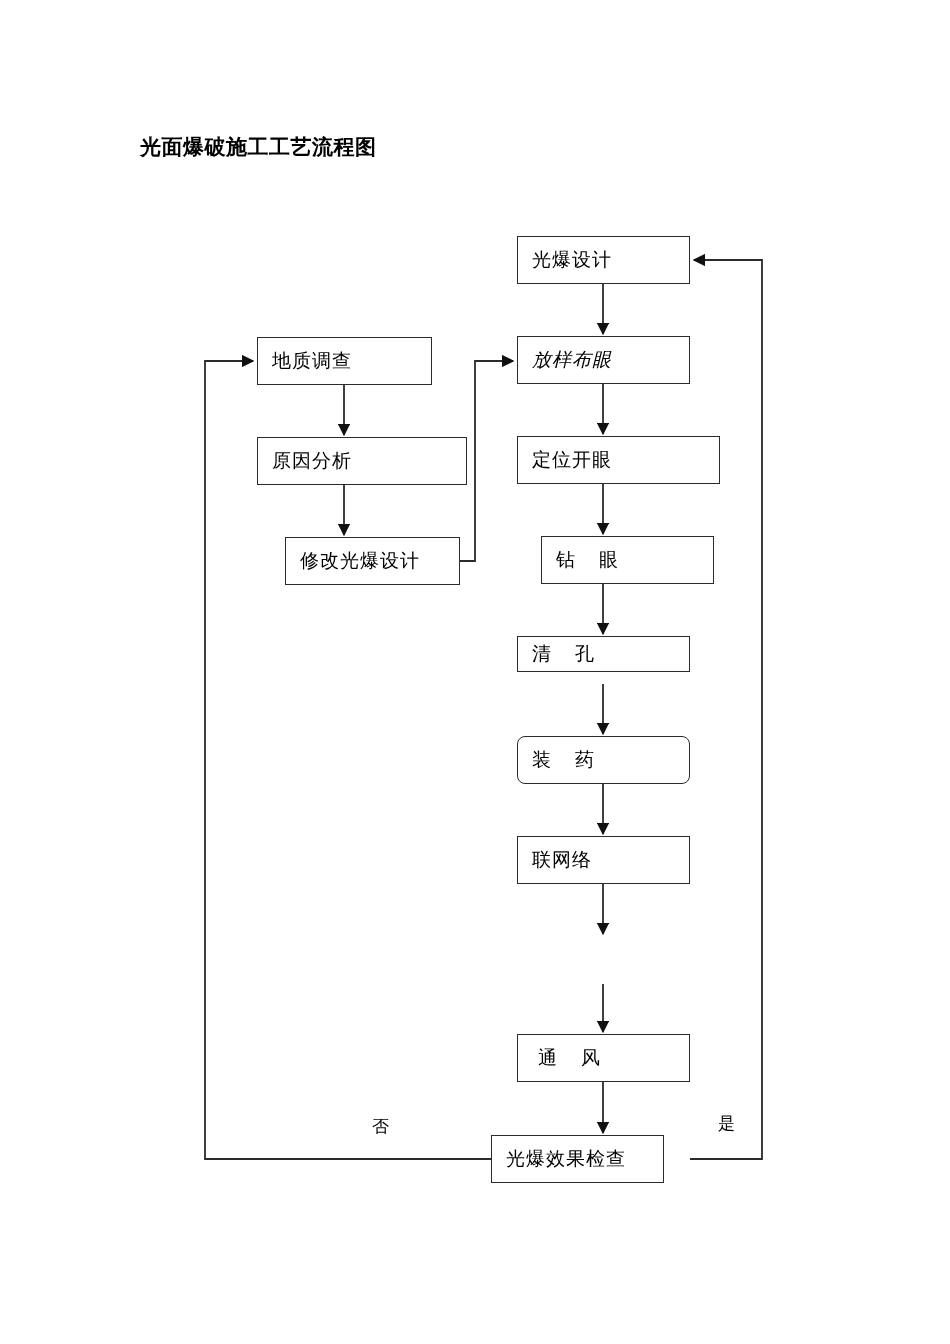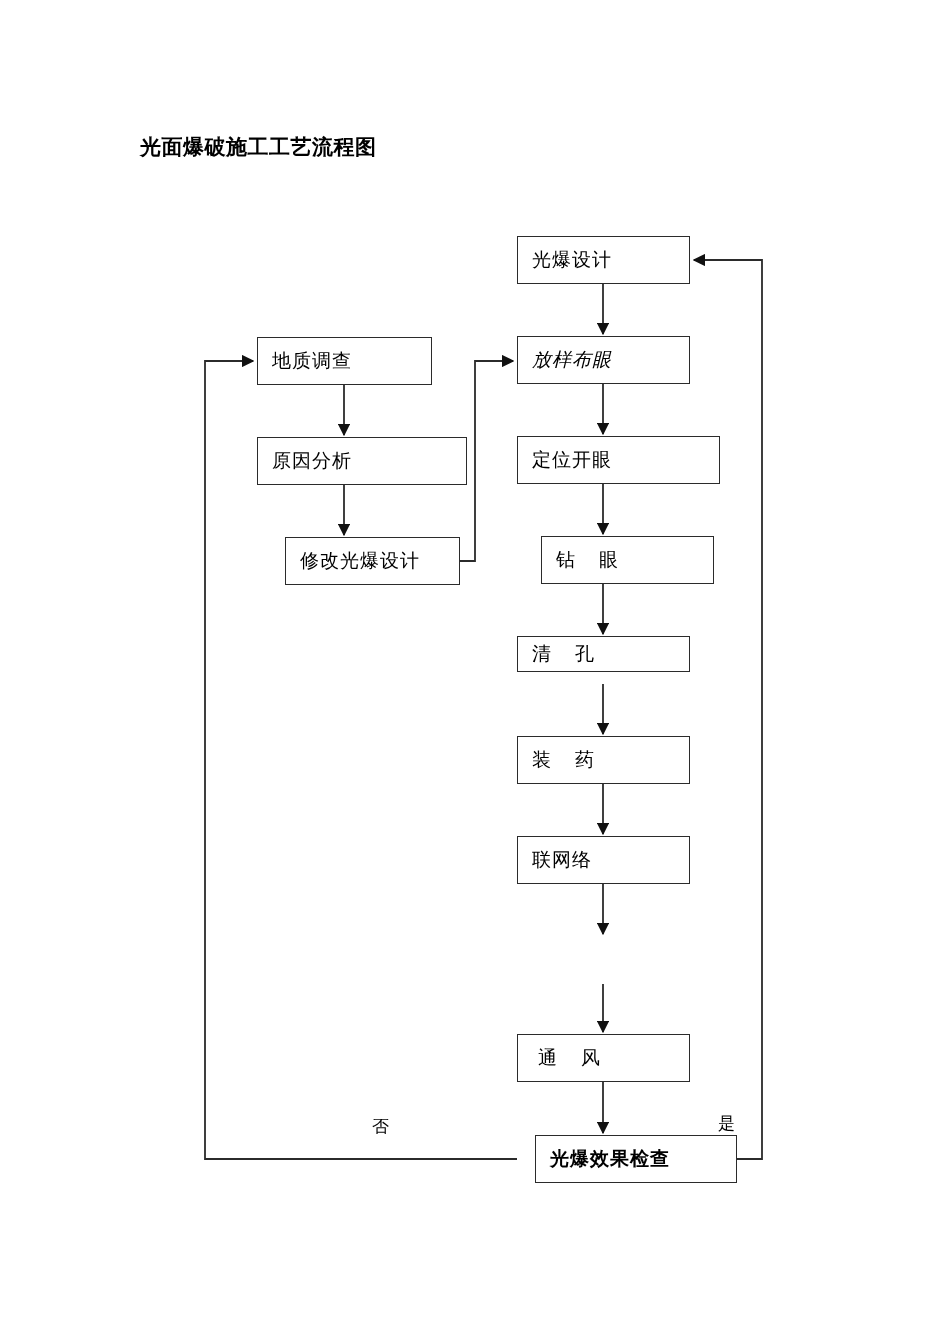--- a/index.html
+++ b/index.html
@@ -104,30 +104,30 @@
   </div>
   <div class="node" style="left:517px; top:436px; width:203px; height:48px;text-align:center;">
     <span>定位开眼</span>
   </div>
   <div class="node" style="left:517px; top:536px; width:173px; height:48px;margin-left:24px;">
     <span>钻    眼</span>
   </div>
   <div class="node" style="left:517px; top:636px; width:173px; height:36px;">
     <span>清    孔</span>
   </div>
-  <div class="node" style="left:517px; top:736px; width:173px; height:48px;">
+  <div class="node" style="left:517px; top:736px; width:173px; height:48px;border-radius:8px;">
     <span>装    药</span>
   </div>
   <div class="node" style="left:517px; top:836px; width:173px; height:48px;">
     <span>联网络</span>
   </div>
   <div class="node" style="left:517px; top:1034px; width:173px; height:48px;padding-left:20px;">
     <span>通    风</span>
   </div>
-  <div class="node" style="left:535px; top:1135px; width:202px; height:48px;font-weight:bold;">
+  <div class="node" style="left:491px; top:1135px; width:173px; height:48px;">
     <span>光爆效果检查</span>
   </div>
 
   <div class="node" style="left:257px; top:337px; width:175px; height:48px;font-family:Liberation Mono, monospace;">
     <span>地质调查</span>
   </div>
   <div class="node" style="left:257px; top:437px; width:210px; height:48px;">
     <span>原因分析</span>
   </div>
   <div class="node" style="left:257px; top:537px; width:175px; height:48px;margin-left:28px;">

